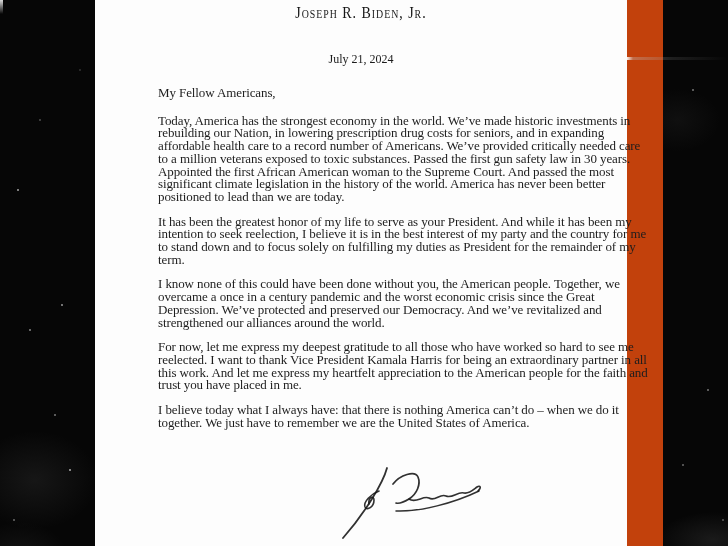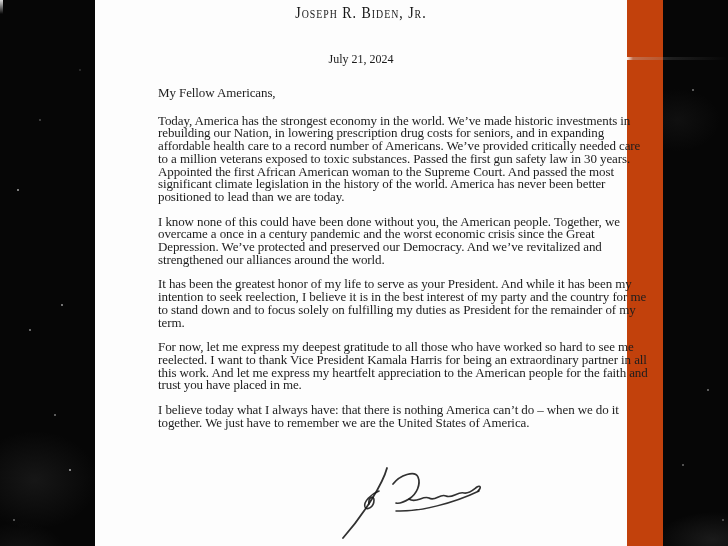--- a/index.html
+++ b/index.html
@@ -78,22 +78,22 @@
   <div class="corner-sliver"></div>
 
   <div class="paper">
     <div class="letterhead">Joseph R. Biden, Jr.</div>
     <div class="date">July 21, 2024</div>
 
     <div class="body">
       <p class="salutation">My Fellow Americans,</p>
 
         <p class="para">Today, America has the strongest economy in the world. We’ve made historic investments in<br>rebuilding our Nation, in lowering prescription drug costs for seniors, and in expanding<br>affordable health care to a record number of Americans. We’ve provided critically needed care<br>to a million veterans exposed to toxic substances. Passed the first gun safety law in 30 years.<br>Appointed the first African American woman to the Supreme Court. And passed the most<br>significant climate legislation in the history of the world. America has never been better<br>positioned to lead than we are today.</p>
+        <p class="para">It has been the greatest honor of my life to serve as your President. And while it has been my<br>intention to seek reelection, I believe it is in the best interest of my party and the country for me<br>to stand down and to focus solely on fulfilling my duties as President for the remainder of my<br>term.</p>
         <p class="para">I know none of this could have been done without you, the American people. Together, we<br>overcame a once in a century pandemic and the worst economic crisis since the Great<br>Depression. We’ve protected and preserved our Democracy. And we’ve revitalized and<br>strengthened our alliances around the world.</p>
-        <p class="para">It has been the greatest honor of my life to serve as your President. And while it has been my<br>intention to seek reelection, I believe it is in the best interest of my party and the country for me<br>to stand down and to focus solely on fulfilling my duties as President for the remainder of my<br>term.</p>
         <p class="para">For now, let me express my deepest gratitude to all those who have worked so hard to see me<br>reelected. I want to thank Vice President Kamala Harris for being an extraordinary partner in all<br>this work. And let me express my heartfelt appreciation to the American people for the faith and<br>trust you have placed in me.</p>
         <p class="para">I believe today what I always have: that there is nothing America can’t do – when we do it<br>together. We just have to remember we are the United States of America.</p>
       </div>
 
     <svg class="signature" width="170" height="85" viewBox="0 0 170 85" aria-label="Joe Biden">
       <path d="M49 7 C 45 22, 27 52, 5 77" stroke-width="1.8"></path>
       <path d="M41 30 C 33 33, 25 41, 27 46 C 29 50, 36 46, 36 39 C 36 34, 30 36, 31 43" stroke-width="1.6"></path>
       <path d="M55 23 C 62 14, 77 9, 80 16 C 83 23, 79 33, 71 38 C 66 41, 61 43, 58 42" stroke-width="1.7"></path>
       <path d="M71 38 C 78 43, 85 34, 91 37 C 97 41, 102 32, 108 35 C 114 38, 120 30, 126 32 C 131 33, 135 29, 139 26 C 142 24, 144 26, 140 30" stroke-width="1.6"></path>
       <path d="M58 50 C 82 51, 116 42, 141 30" stroke-width="1.5"></path>

